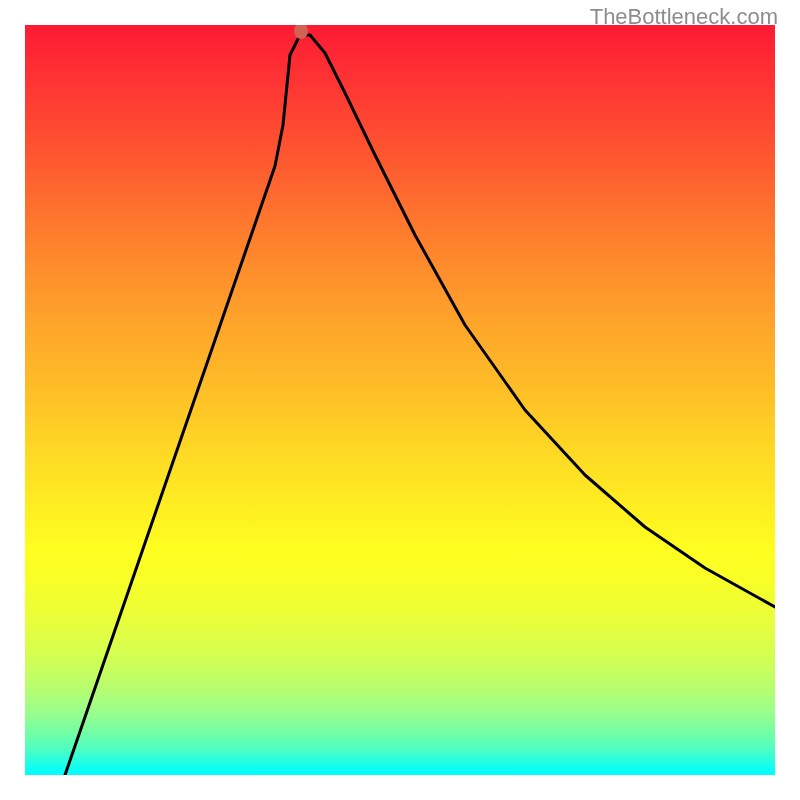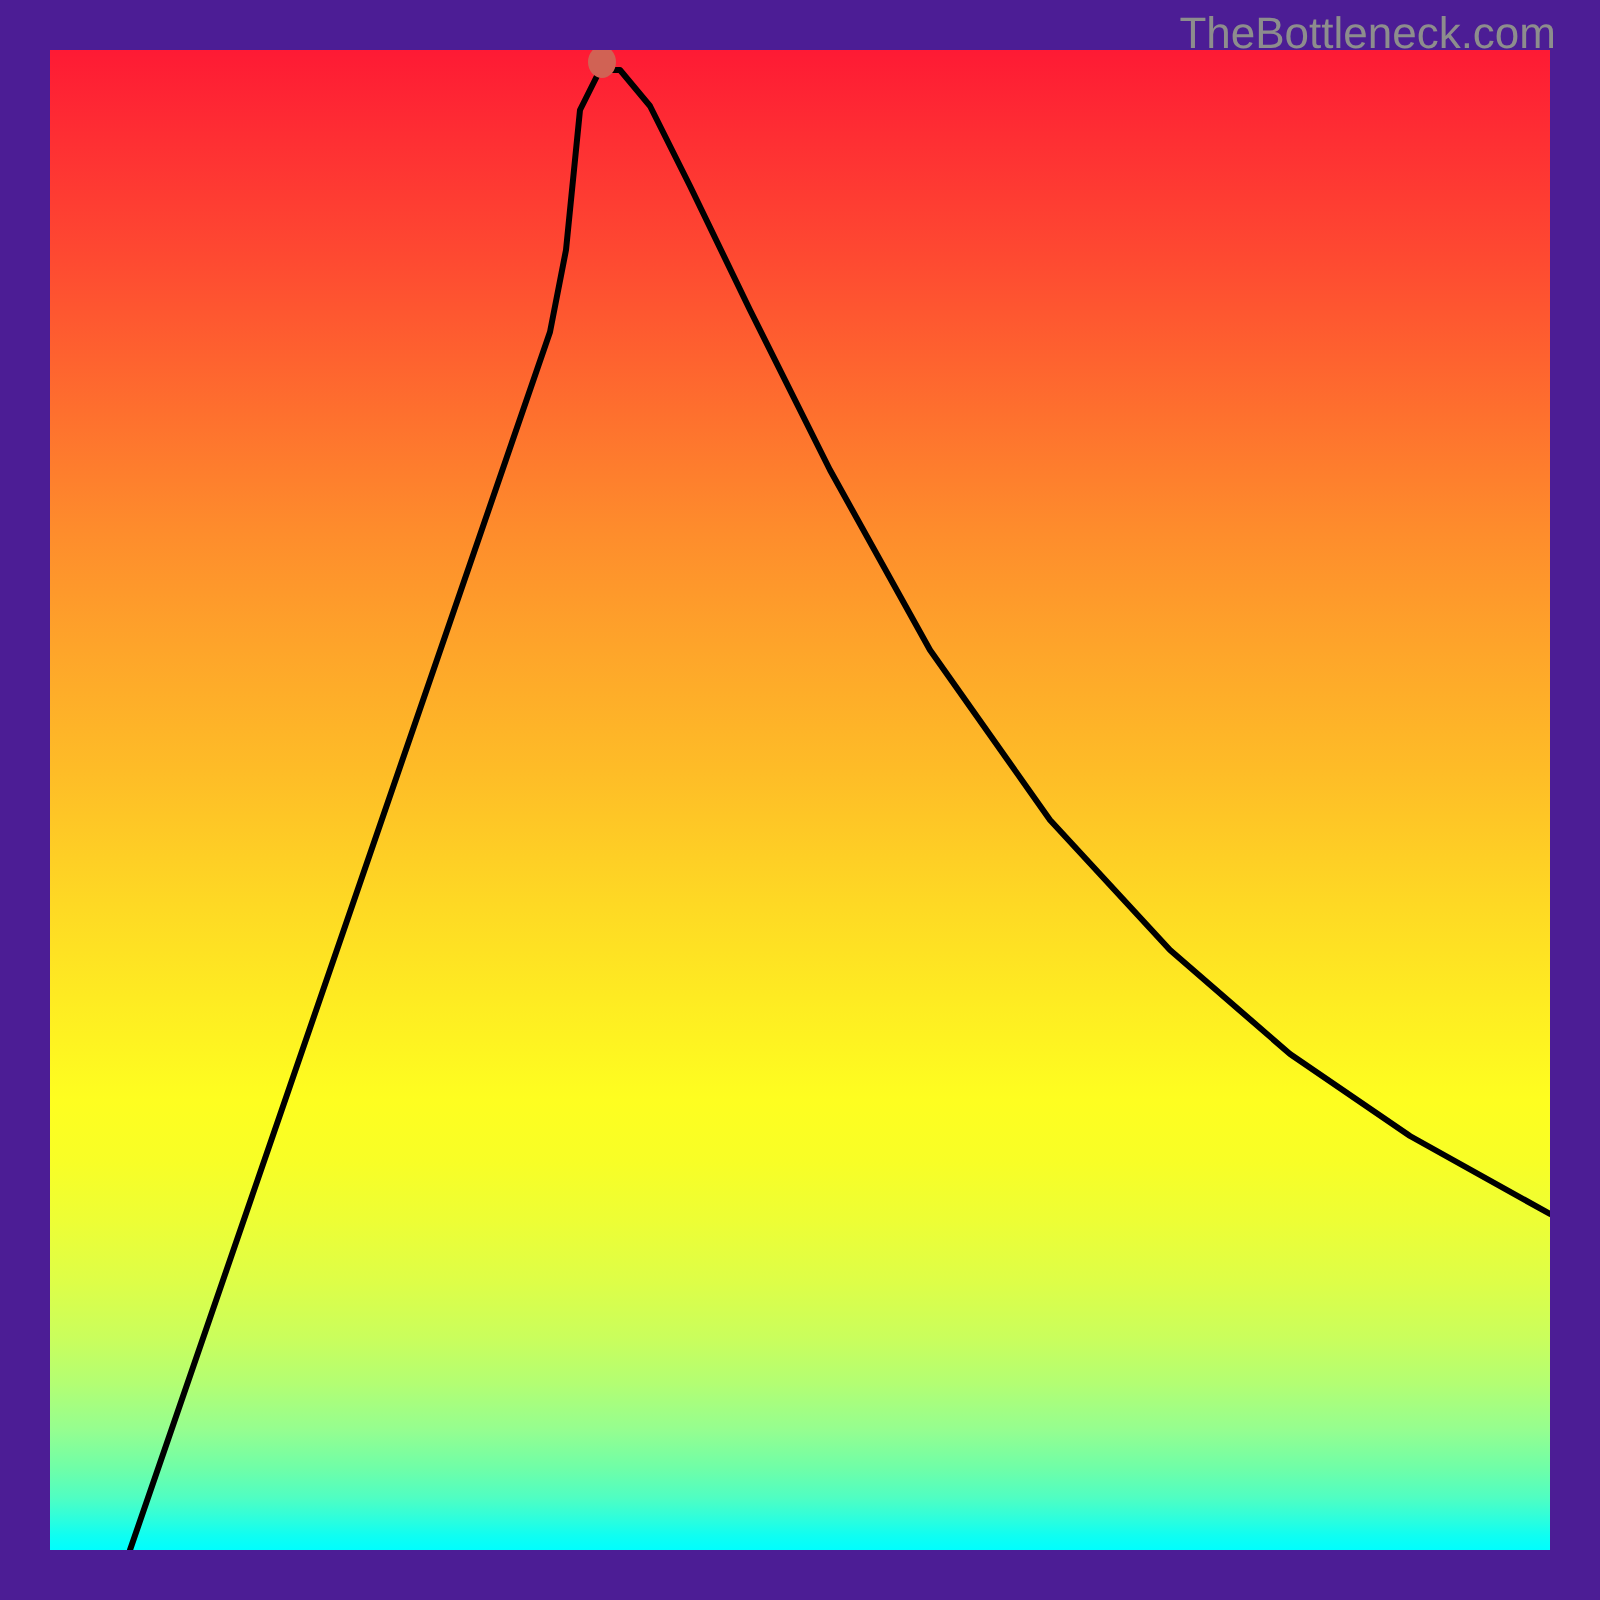--- a/index.html
+++ b/index.html
@@ -1,20 +1,20 @@
 <!DOCTYPE html>
 <html><head>
 <meta charset="utf-8">
 <style>
   * { margin: 0; padding: 0; box-sizing: border-box; }
   html, body { width: 800px; height: 800px; overflow: hidden; background: #000; }
   .frame {
     width: 800px;
     height: 800px;
-    background: #4c1d95;
+    background: #ffffff;
     position: relative;
   }
   .watermark {
     position: absolute;
     top: 4px;
     right: 22px;
     color: #8d8d8d;
     font-family: Arial, Helvetica, sans-serif;
     font-size: 22px;
     font-weight: 500;

